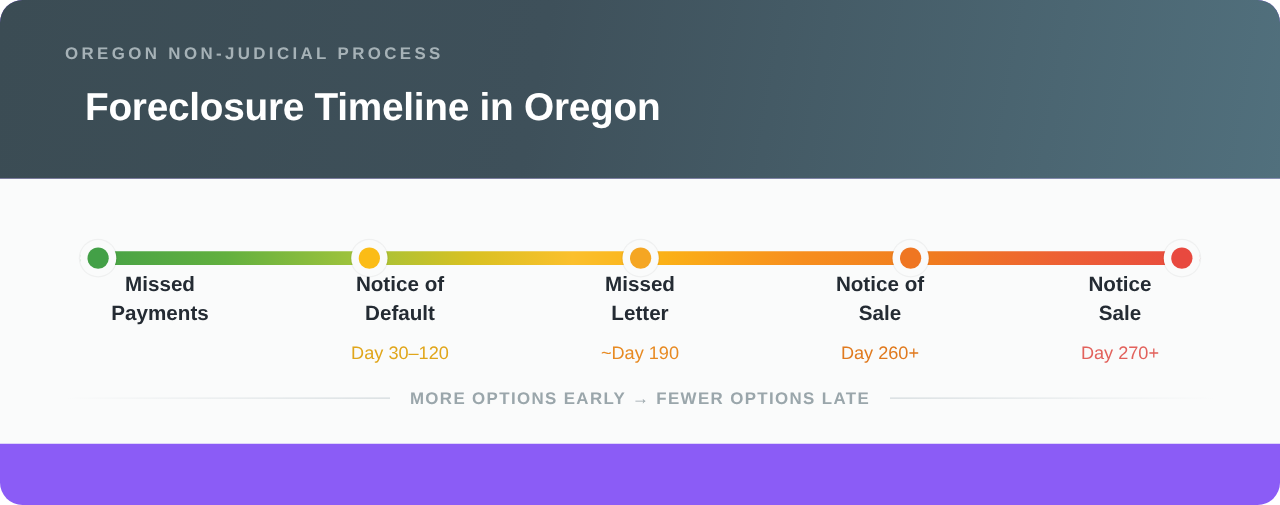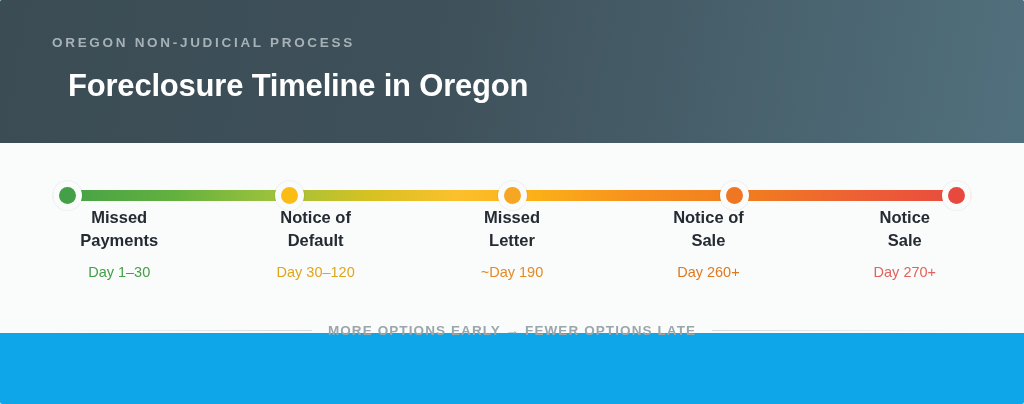--- a/index.html
+++ b/index.html
@@ -12,23 +12,23 @@
     height: 404px;
     font-family: "Liberation Sans", "DejaVu Sans", sans-serif;
     overflow: hidden;
   }
 
   .card {
     position: relative;
     width: 1024px;
     height: 404px;
     box-sizing: border-box;
-    border-radius: 2px;
+    border-radius: 18px;
     overflow: hidden;
-    background: #0ea5e9;
+    background: #8b5cf6;
   }
 
   
   .card-header {
     position: relative;
     height: 143px;
     box-sizing: border-box;
     padding: 36px 0 0 52px;
     background: linear-gradient(100deg, #3b4c54 0%, #3e505a 42%, #51707d 100%);
   }
@@ -48,21 +48,21 @@
     letter-spacing: -0.2px;
     line-height: 1;
     margin: 16px;
   }
 
   
   .card-body {
     position: relative;
     height: 188px;
     background: #fafbfb;
-    padding: 1px;
+    padding: 12px;
   }
 
   
   .timeline {
     position: relative;
     margin: 0 52px;
     height: 62px;
   }
   .track {
     position: absolute;
@@ -133,21 +133,21 @@
     font-size: 14.5px;
     margin: 12px 0 0 0;
     line-height: 1;
   }
 
   
   .footer {
     position: absolute;
     left: 0;
     right: 0;
-    top: 180px;
+    top: 168px;
     display: flex;
     align-items: center;
     justify-content: center;
     gap: 16px;
     padding: 0 52px;
     box-sizing: border-box;
   }
   .rule {
     height: 1px;
     flex: 1 1 auto;
@@ -197,21 +197,20 @@
         <div class="node">
           <span class="dot" style="background: rgb(232, 73, 63);"></span>
         </div>
       </div>
     </div>
 
     <div class="steps">
       <div class="step">
         <p class="step-title" style="color: rgb(36, 43, 51);">Missed
 Payments</p>
-        <p class="step-day" style="color: rgb(67, 160, 71);">Day 1–30</p>
       </div>
       <div class="step">
         <p class="step-title" style="color: rgb(36, 43, 51);">Notice of
 Default</p>
         <p class="step-day" style="color: rgb(224, 166, 27);">Day 30–120</p>
       </div>
       <div class="step">
         <p class="step-title" style="color: rgb(36, 43, 51);">Missed
 Letter</p>
         <p class="step-day" style="color: rgb(231, 138, 34);">~Day 190</p>

